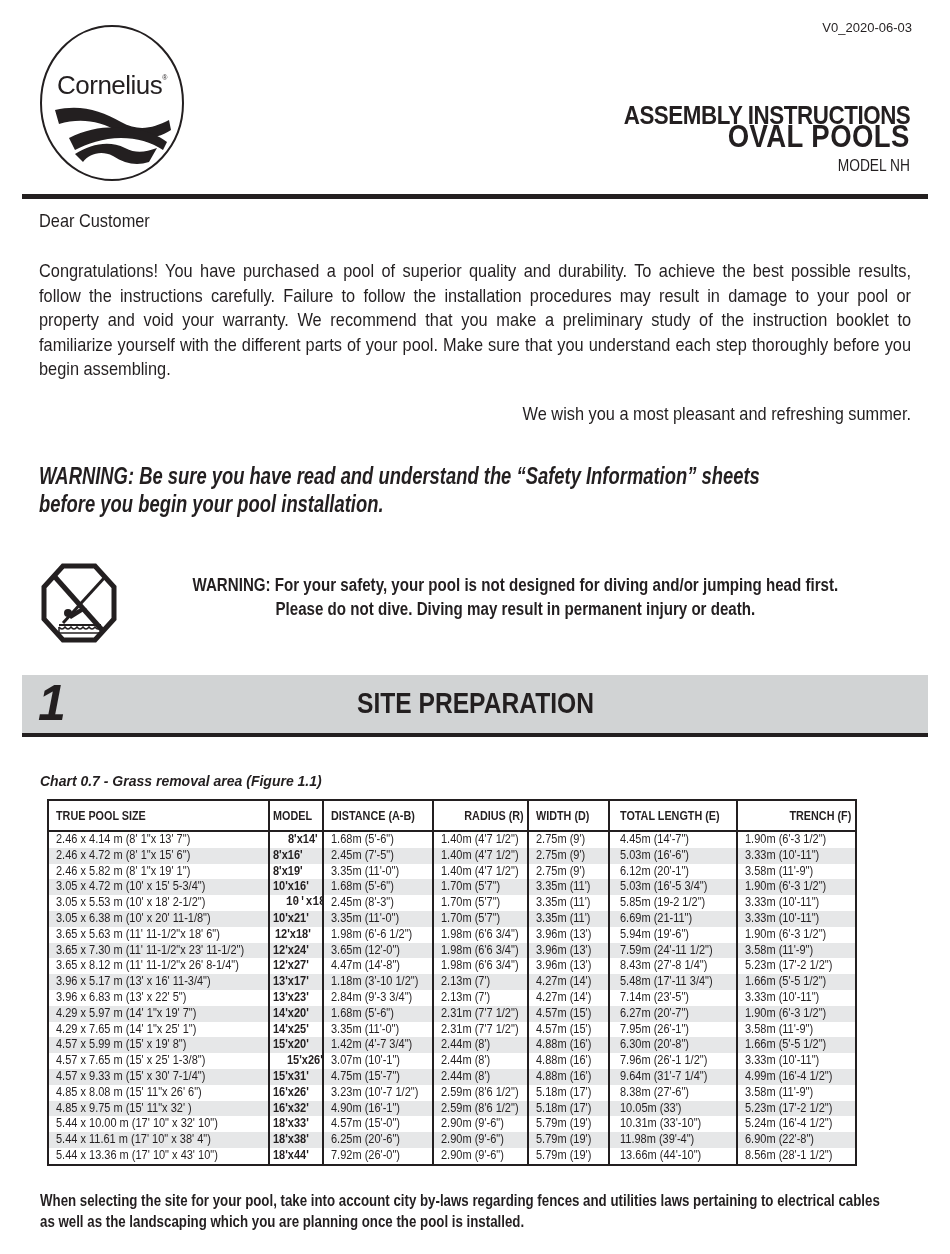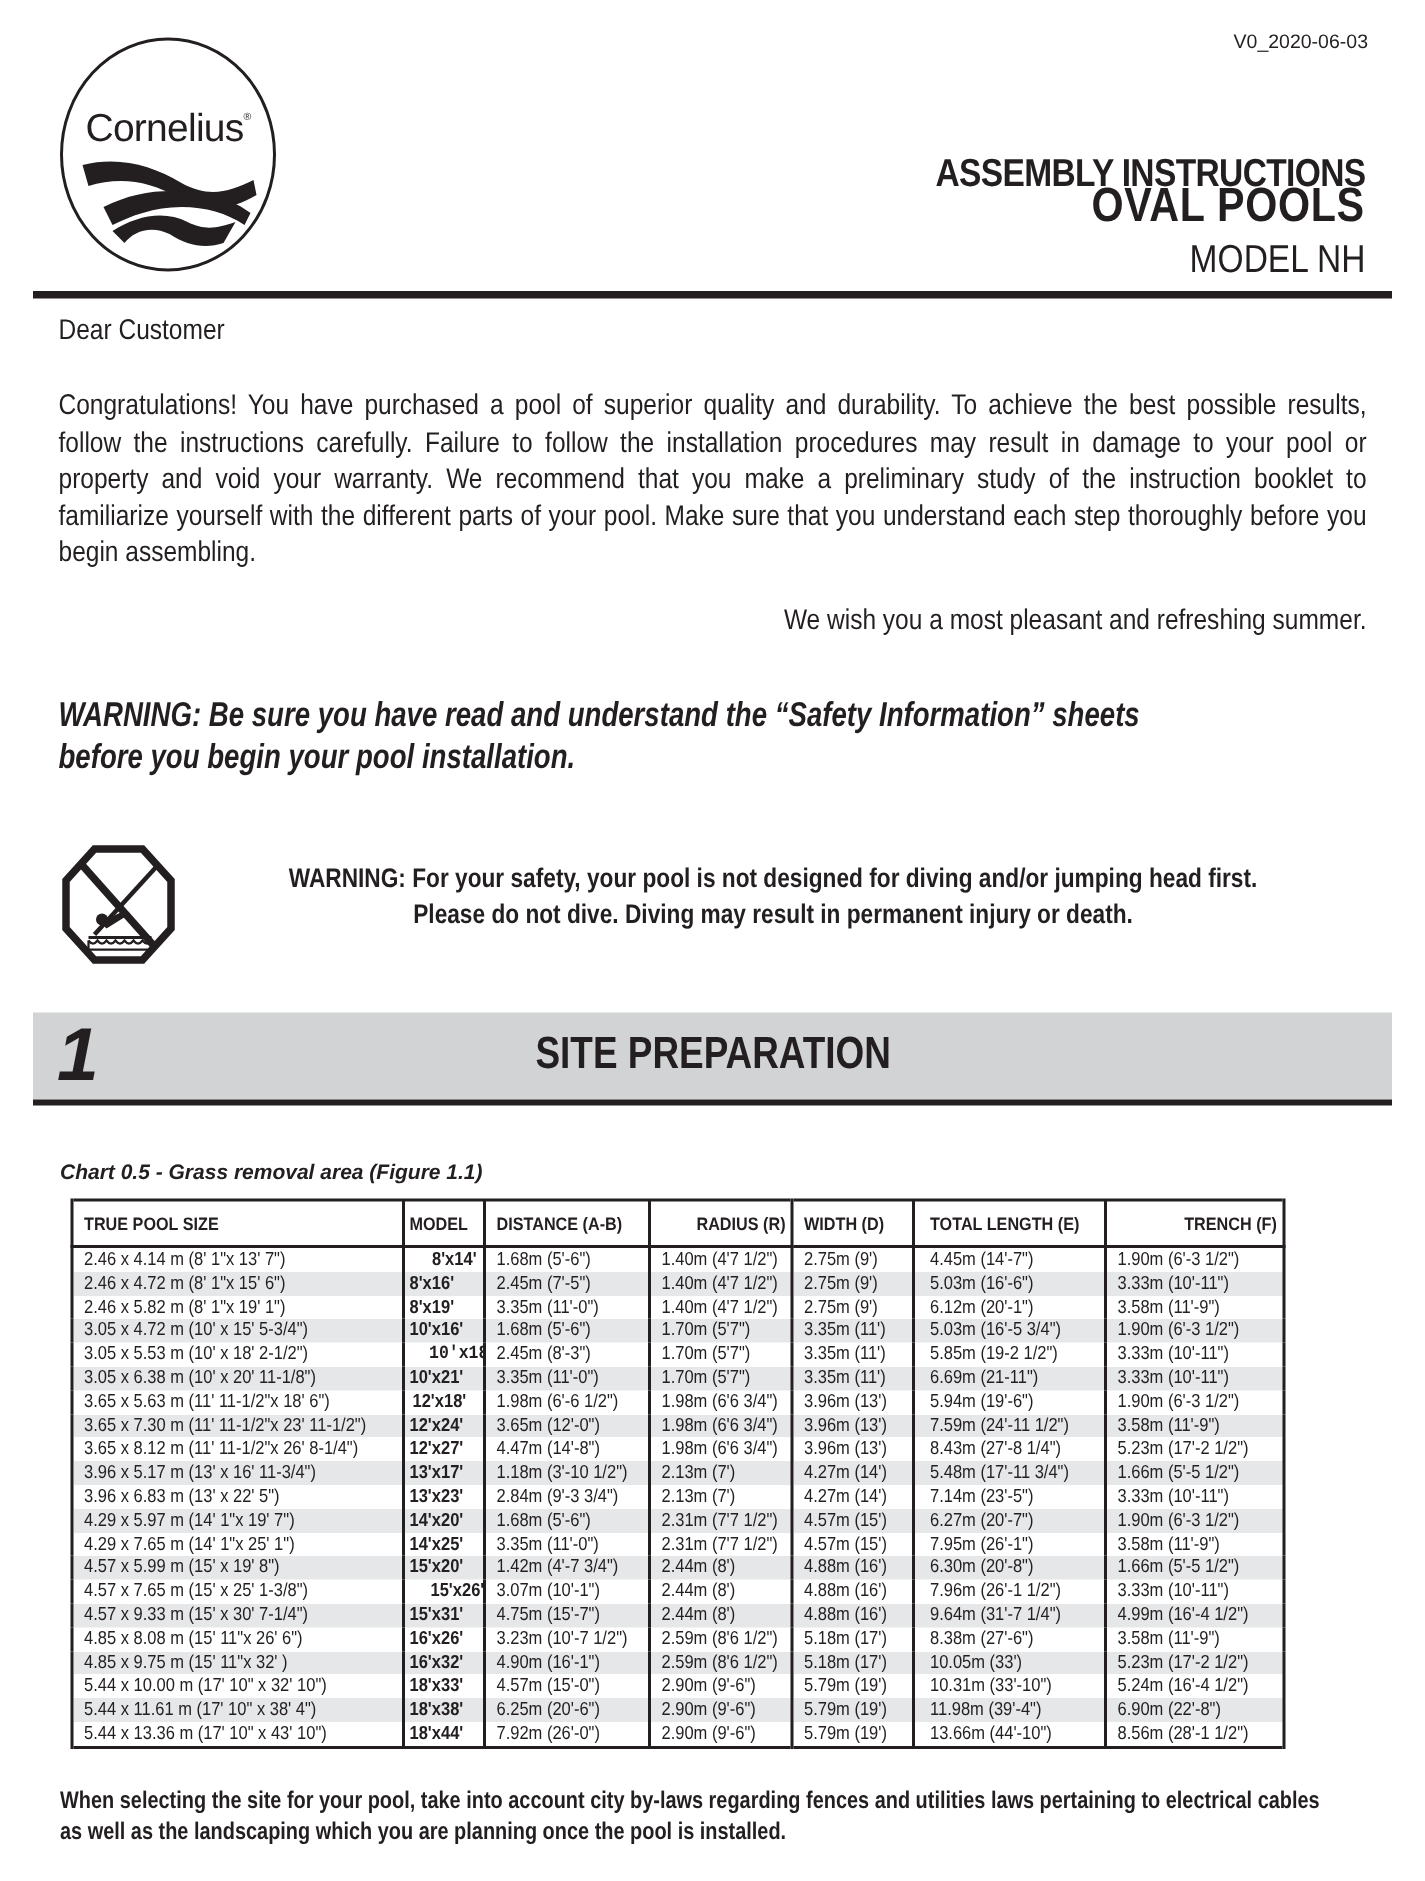--- a/index.html
+++ b/index.html
@@ -5,21 +5,21 @@
   html, body { margin: 0; padding: 0; background: #ffffff; }
   body { width: 950px; height: 1254px; position: relative; overflow: hidden; color: #231f20; font-family: "Liberation Sans", sans-serif; }
   .abs { position: absolute; }
   .cond { display: inline-block; transform-origin: left top; white-space: nowrap; }
 
   #version { right: 38px; top: 20px; font-size: 13px; color: #231f20; }
 
   #logo { left: 39px; top: 24px; width: 146px; height: 158px; }
   #title1 { top: 100px; right: 40px; font-size: 26px; font-weight: 900; letter-spacing: -0.5px; }
   #title2 { top: 118px; right: 40px; font-size: 32px; font-weight: 900; letter-spacing: 0.5px; }
-  #title3 { top: 157px; right: 40px; font-size: 26px; font-weight: 400; }
+  #title3 { top: 157px; right: 40px; font-size: 16px; font-weight: 400; }
   .title-text { display: inline-block; transform: scaleX(0.86); transform-origin: right center; }
 
   #top-rule { left: 22px; top: 194px; width: 906px; height: 5px; background: #231f20; }
 
   .body-text { left: 39px; width: 872px; font-size: 19px; line-height: 24.6px; }
   .body-inner { display: block; transform: scaleX(0.86); transform-origin: left top; width: 1014px; text-align: justify; }
   #greeting { top: 209px; }
   #intro { top: 259px; }
   #closing { top: 402px; text-align: right; }
   #closing .body-inner { transform-origin: right top; text-align: right; margin-left: -142px; }
@@ -111,21 +111,21 @@
     <span style="display:block;">WARNING: For your safety, your pool is not designed for diving and/or jumping head first.</span>
     <span style="display:block;">Please do not dive. Diving may result in permanent injury or death.</span>
   </span>
 </div>
 
 <div id="section-band" class="abs"></div>
 <div id="section-rule" class="abs"></div>
 <div id="section-num" class="abs">1</div>
 <div id="section-title" class="abs"><span class="cond">SITE PREPARATION</span></div>
 
-<div id="chart-caption" class="abs">Chart 0.5 - Grass removal area (Figure 1.1)</div>
+<div id="chart-caption" class="abs">Chart 0.7 - Grass removal area (Figure 1.1)</div>
 
 <table id="grass-table" class="abs">
   <colgroup>
     <col style="width:221px">
       <col style="width:54px">
       <col style="width:110px">
       <col style="width:95px">
       <col style="width:81px">
       <col style="width:128px">
       <col style="width:119px">

